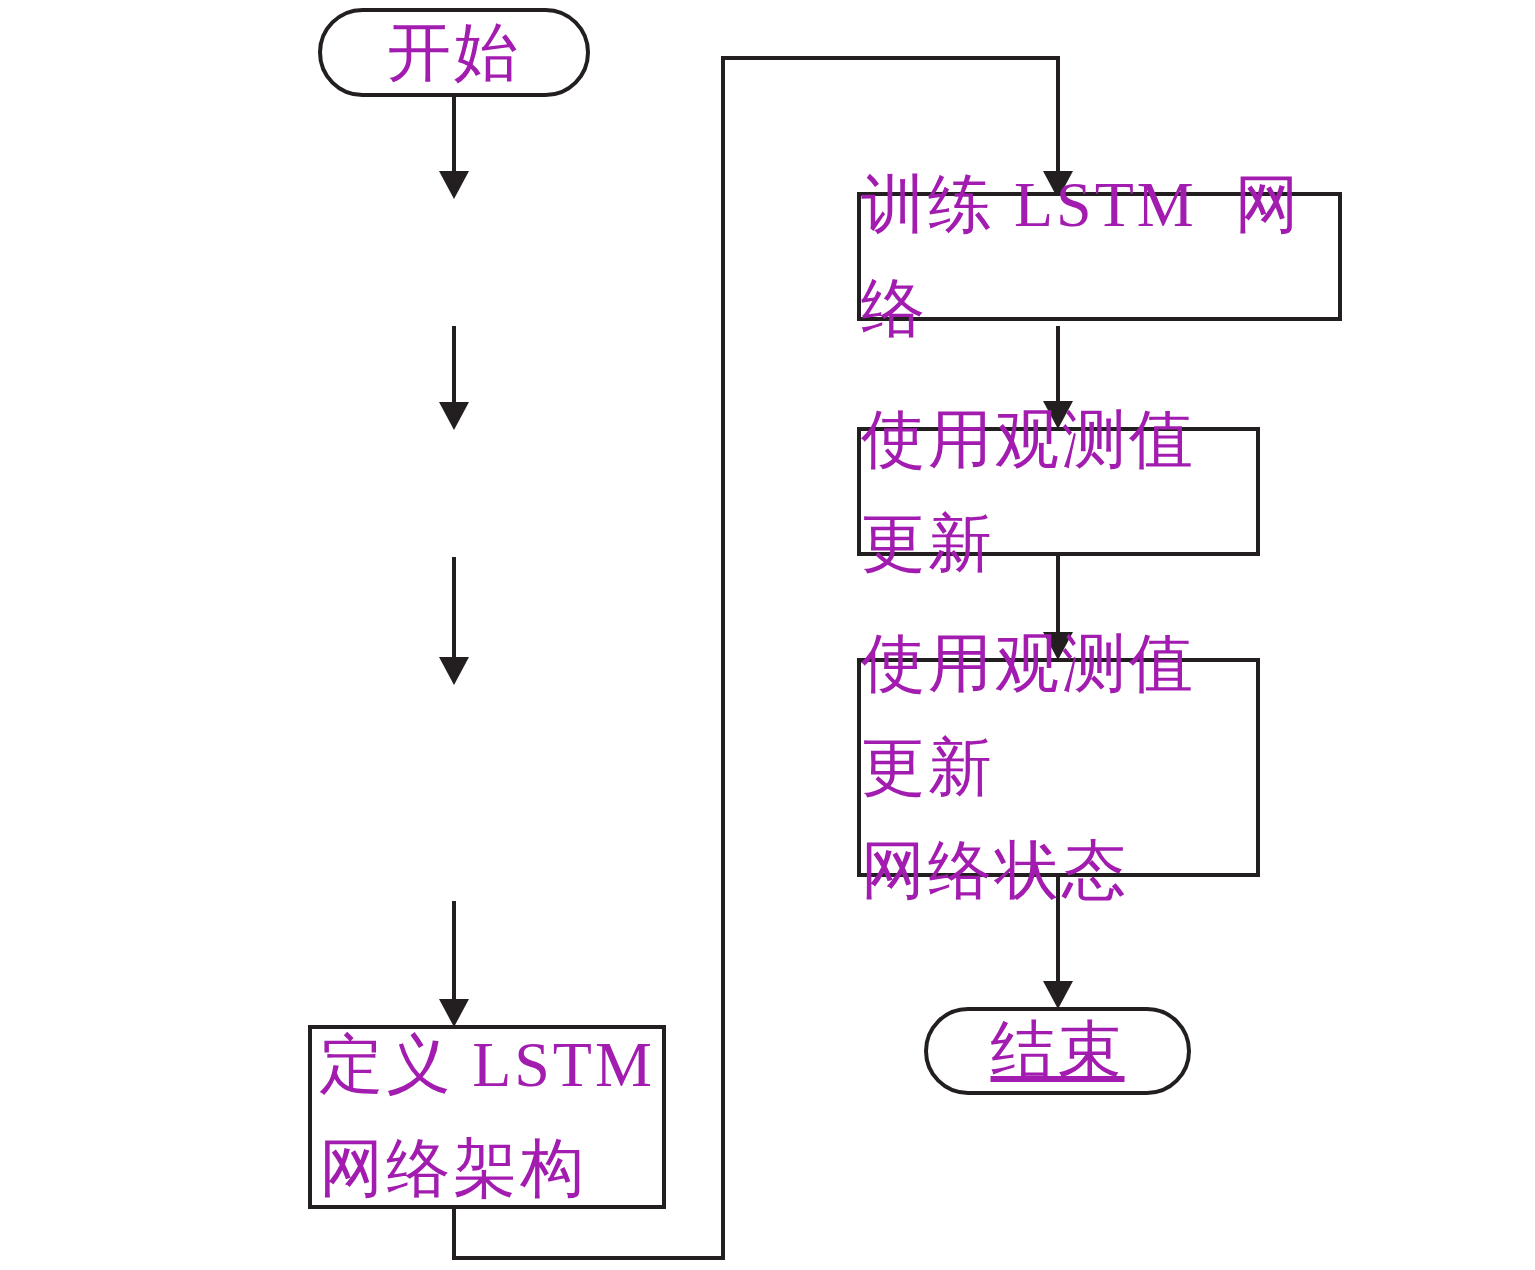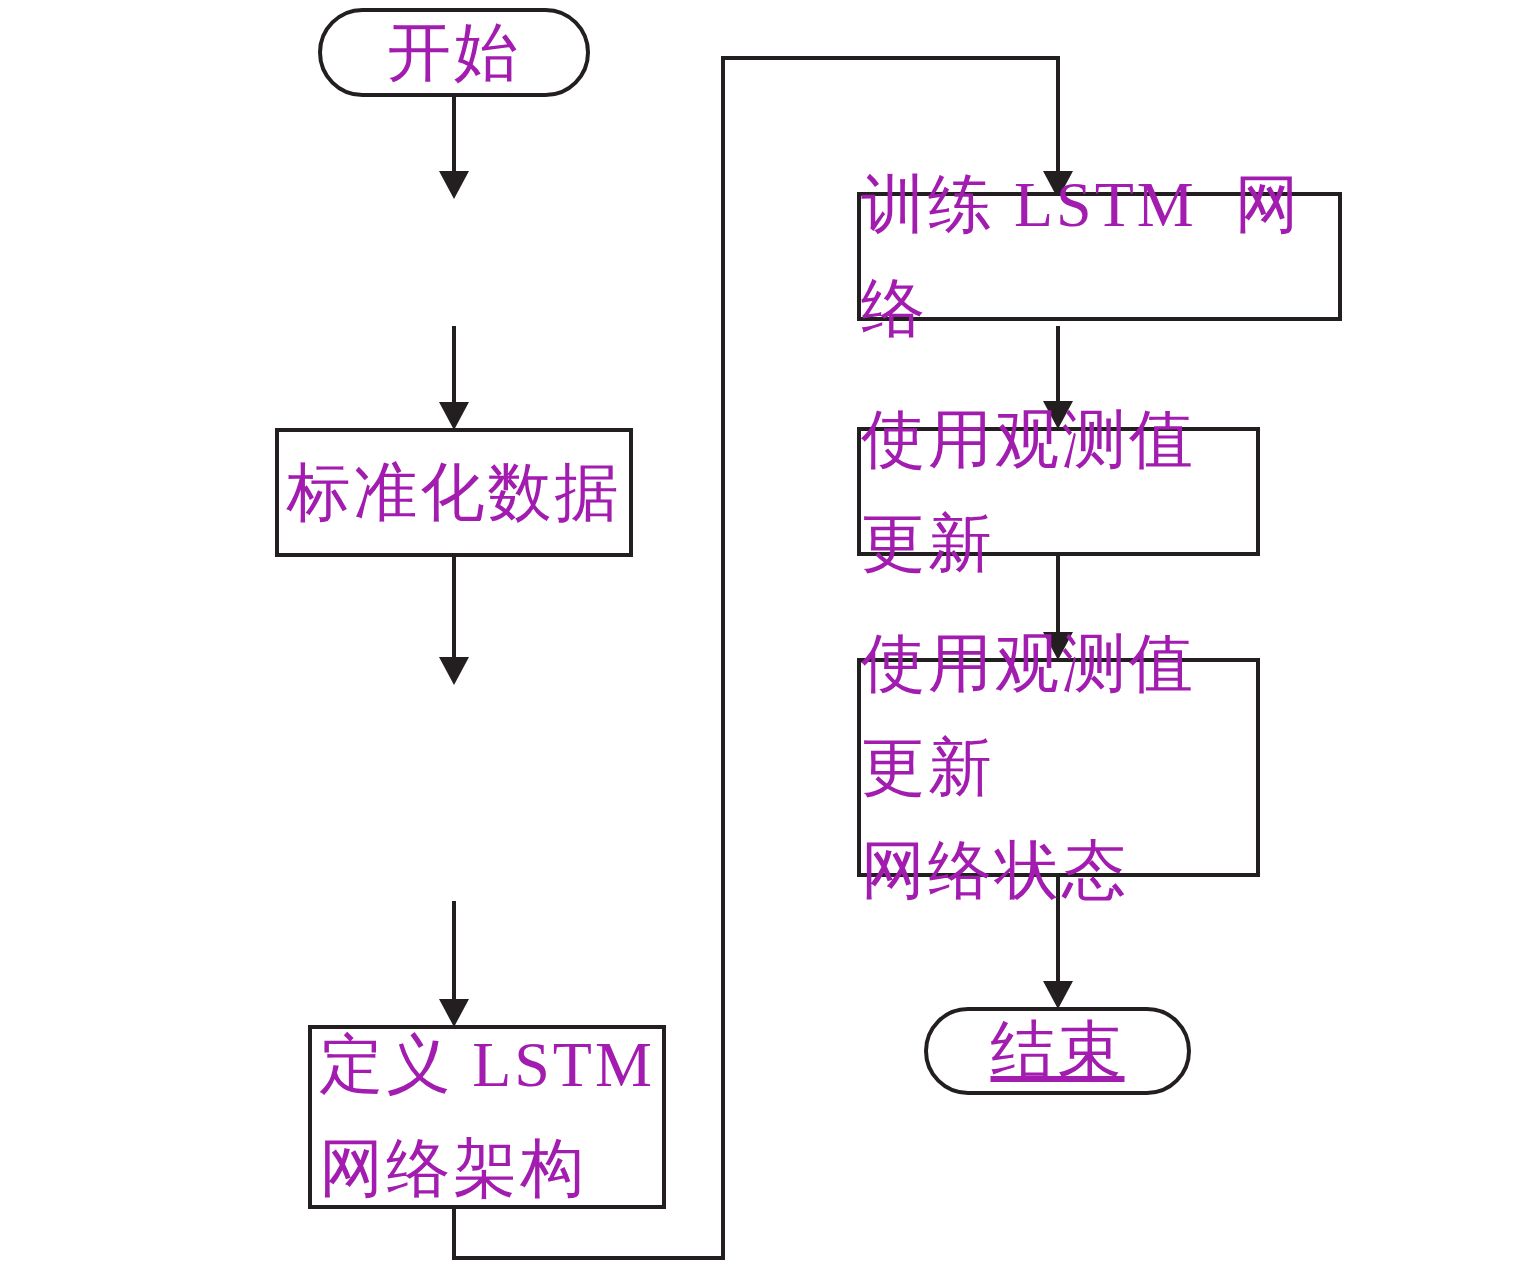--- a/index.html
+++ b/index.html
@@ -93,21 +93,20 @@
 
     <g>
       <path d="M1058,877 L1058,983"></path>
       <polygon points="1058,1009 1043,981 1073,981"></polygon>
     </g>
   </svg>
 
   <div class="node terminator" style="left:318px; top:8px; width:272px; height:89px;">开始</div>
 
 
-  <div class="node" style="left:275px; top:428px; width:358px; height:129px;">标准化数据</div>
 
 
   <div class="node" style="left:275px; top:1025px; width:358px; height:184px;margin-left:33px;">定义 LSTM
 网络架构</div>
 
   <div class="node" style="left:857px; top:183px; width:485px; height:129px;margin-top:9px;">训练 LSTM  网络</div>
 
   <div class="node" style="left:857px; top:427px; width:403px; height:129px;">使用观测值更新</div>
 
   <div class="node" style="left:857px; top:658px; width:403px; height:219px;">使用观测值更新

